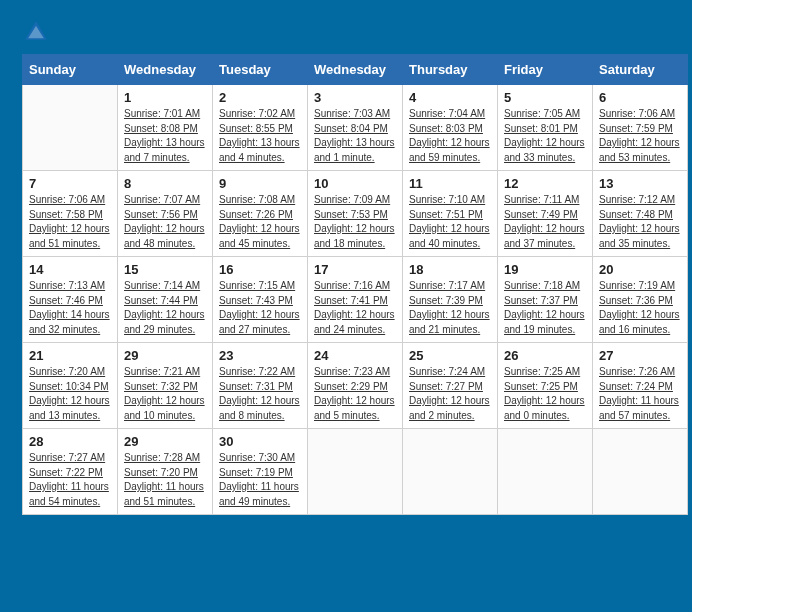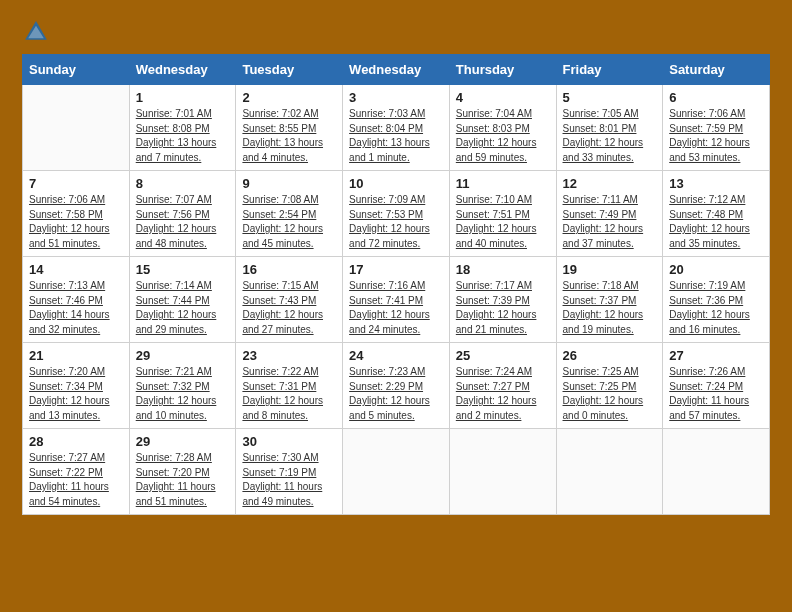--- a/index.html
+++ b/index.html
@@ -4,24 +4,24 @@
   <style>
     * { box-sizing: border-box; margin: 0; padding: 0; }
     body {
       font-family: Arial, sans-serif;
       background: #fff;
       width: 792px;
       height: 612px;
       overflow: hidden;
     }
     .page {
-      width: 792px;
+      width: 692px;
       min-height: 612px;
       padding: 18px 22px 13px 22px;
-      background: #a16207;
+      background: #0369a1;
     }
     .header {
       display: flex;
       justify-content: space-between;
       align-items: flex-start;
       margin-bottom: 8px;
     }
     .logo {
       display: flex;
       align-items: center;
@@ -194,30 +194,30 @@
             <div class="cell-info">
               <div>Sunrise: 7:07 AM</div>
               <div>Sunset: 7:56 PM</div>
               <div>Daylight: 12 hours and 48 minutes.</div>
             </div>
           </td>
           <td>
             <span class="cell-day">9</span>
             <div class="cell-info">
               <div>Sunrise: 7:08 AM</div>
-              <div>Sunset: 2:54 PM</div>
+              <div>Sunset: 7:26 PM</div>
               <div>Daylight: 12 hours and 45 minutes.</div>
             </div>
           </td>
           <td>
             <span class="cell-day">10</span>
             <div class="cell-info">
               <div>Sunrise: 7:09 AM</div>
               <div>Sunset: 7:53 PM</div>
-              <div>Daylight: 12 hours and 72 minutes.</div>
+              <div>Daylight: 12 hours and 18 minutes.</div>
             </div>
           </td>
           <td>
             <span class="cell-day">11</span>
             <div class="cell-info">
               <div>Sunrise: 7:10 AM</div>
               <div>Sunset: 7:51 PM</div>
               <div>Daylight: 12 hours and 40 minutes.</div>
             </div>
           </td>
@@ -294,21 +294,21 @@
               <div>Sunset: 7:36 PM</div>
               <div>Daylight: 12 hours and 16 minutes.</div>
             </div>
           </td>
         </tr>
         <tr>
           <td>
             <span class="cell-day">21</span>
             <div class="cell-info">
               <div>Sunrise: 7:20 AM</div>
-              <div>Sunset: 7:34 PM</div>
+              <div>Sunset: 10:34 PM</div>
               <div>Daylight: 12 hours and 13 minutes.</div>
             </div>
           </td>
           <td>
             <span class="cell-day">29</span>
             <div class="cell-info">
               <div>Sunrise: 7:21 AM</div>
               <div>Sunset: 7:32 PM</div>
               <div>Daylight: 12 hours and 10 minutes.</div>
             </div>

